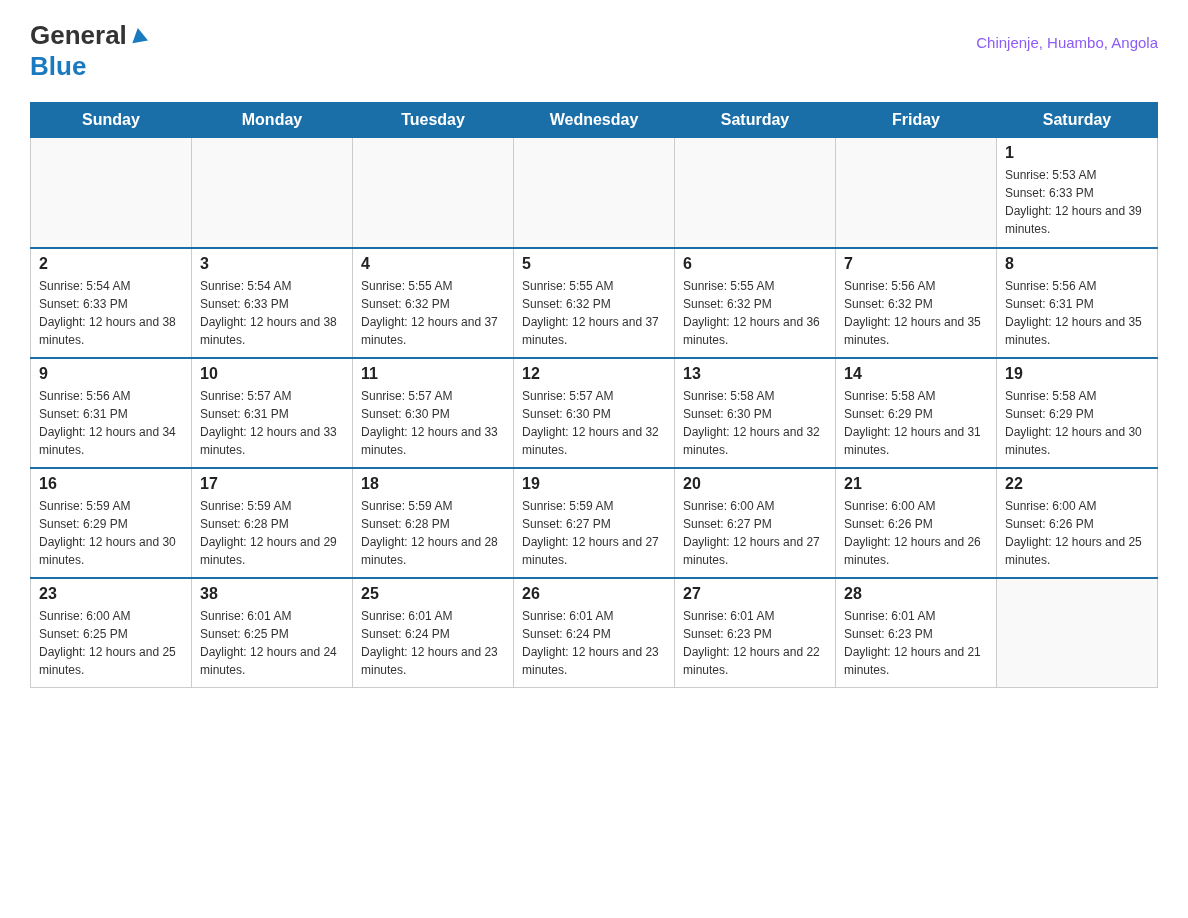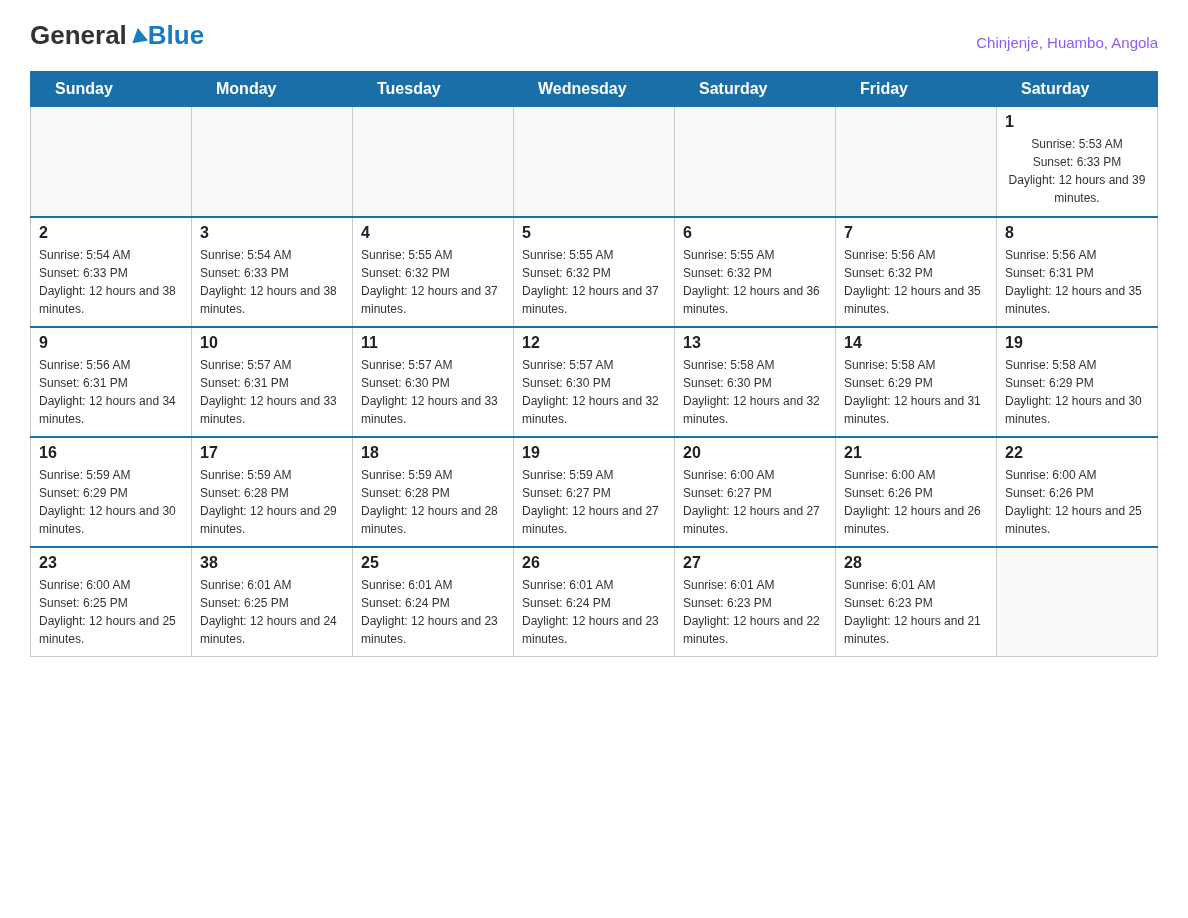--- a/index.html
+++ b/index.html
@@ -10,21 +10,21 @@
       color: #333;
     }
     .header {
       display: flex;
       justify-content: space-between;
       align-items: flex-start;
       margin-bottom: 20px;
     }
     .logo {
       display: flex;
-      flex-direction: row;
+      flex-direction: column;
       align-items: flex-start;
     }
     .logo-line1 {
       display: flex;
       align-items: center;
     }
     .title-area {
       text-align: right;
     }
     .month-title {
@@ -39,21 +39,21 @@
       margin-top: 14px;
     }
     .calendar {
       width: 100%;
       border-collapse: collapse;
     }
     .calendar th {
       background-color: #1a6fa8;
       color: white;
       padding: 8px 24px;
-      text-align: left;
+      text-align: center;
       font-size: 16px;
       font-weight: bold;
       border: 1px solid #1a6fa8;
     }
     .calendar td {
       border: 1px solid #ccc;
       vertical-align: top;
       padding: 6px 8px;
       width: 14.28%;
       min-height: 110px;
@@ -114,21 +114,21 @@
   <tbody id="calendar-body">
   <tr>
         <td class="empty-cell"></td>
         <td class="empty-cell"></td>
         <td class="empty-cell"></td>
         <td class="empty-cell"></td>
         <td class="empty-cell"></td>
         <td class="empty-cell"></td>
         <td>
           <div class="day-number">1</div>
-          <div class="day-info" style="white-space: pre-line; text-align: center;">Sunrise: 5:53 AM
+          <div class="day-info" style="white-space: pre-line;">Sunrise: 5:53 AM
 Sunset: 6:33 PM
 Daylight: 12 hours and 39 minutes.</div>
         </td>
       </tr>
       <tr class="row-divider">
         <td>
           <div class="day-number">2</div>
           <div class="day-info" style="white-space: pre-line;">Sunrise: 5:54 AM
 Sunset: 6:33 PM
 Daylight: 12 hours and 38 minutes.</div>

